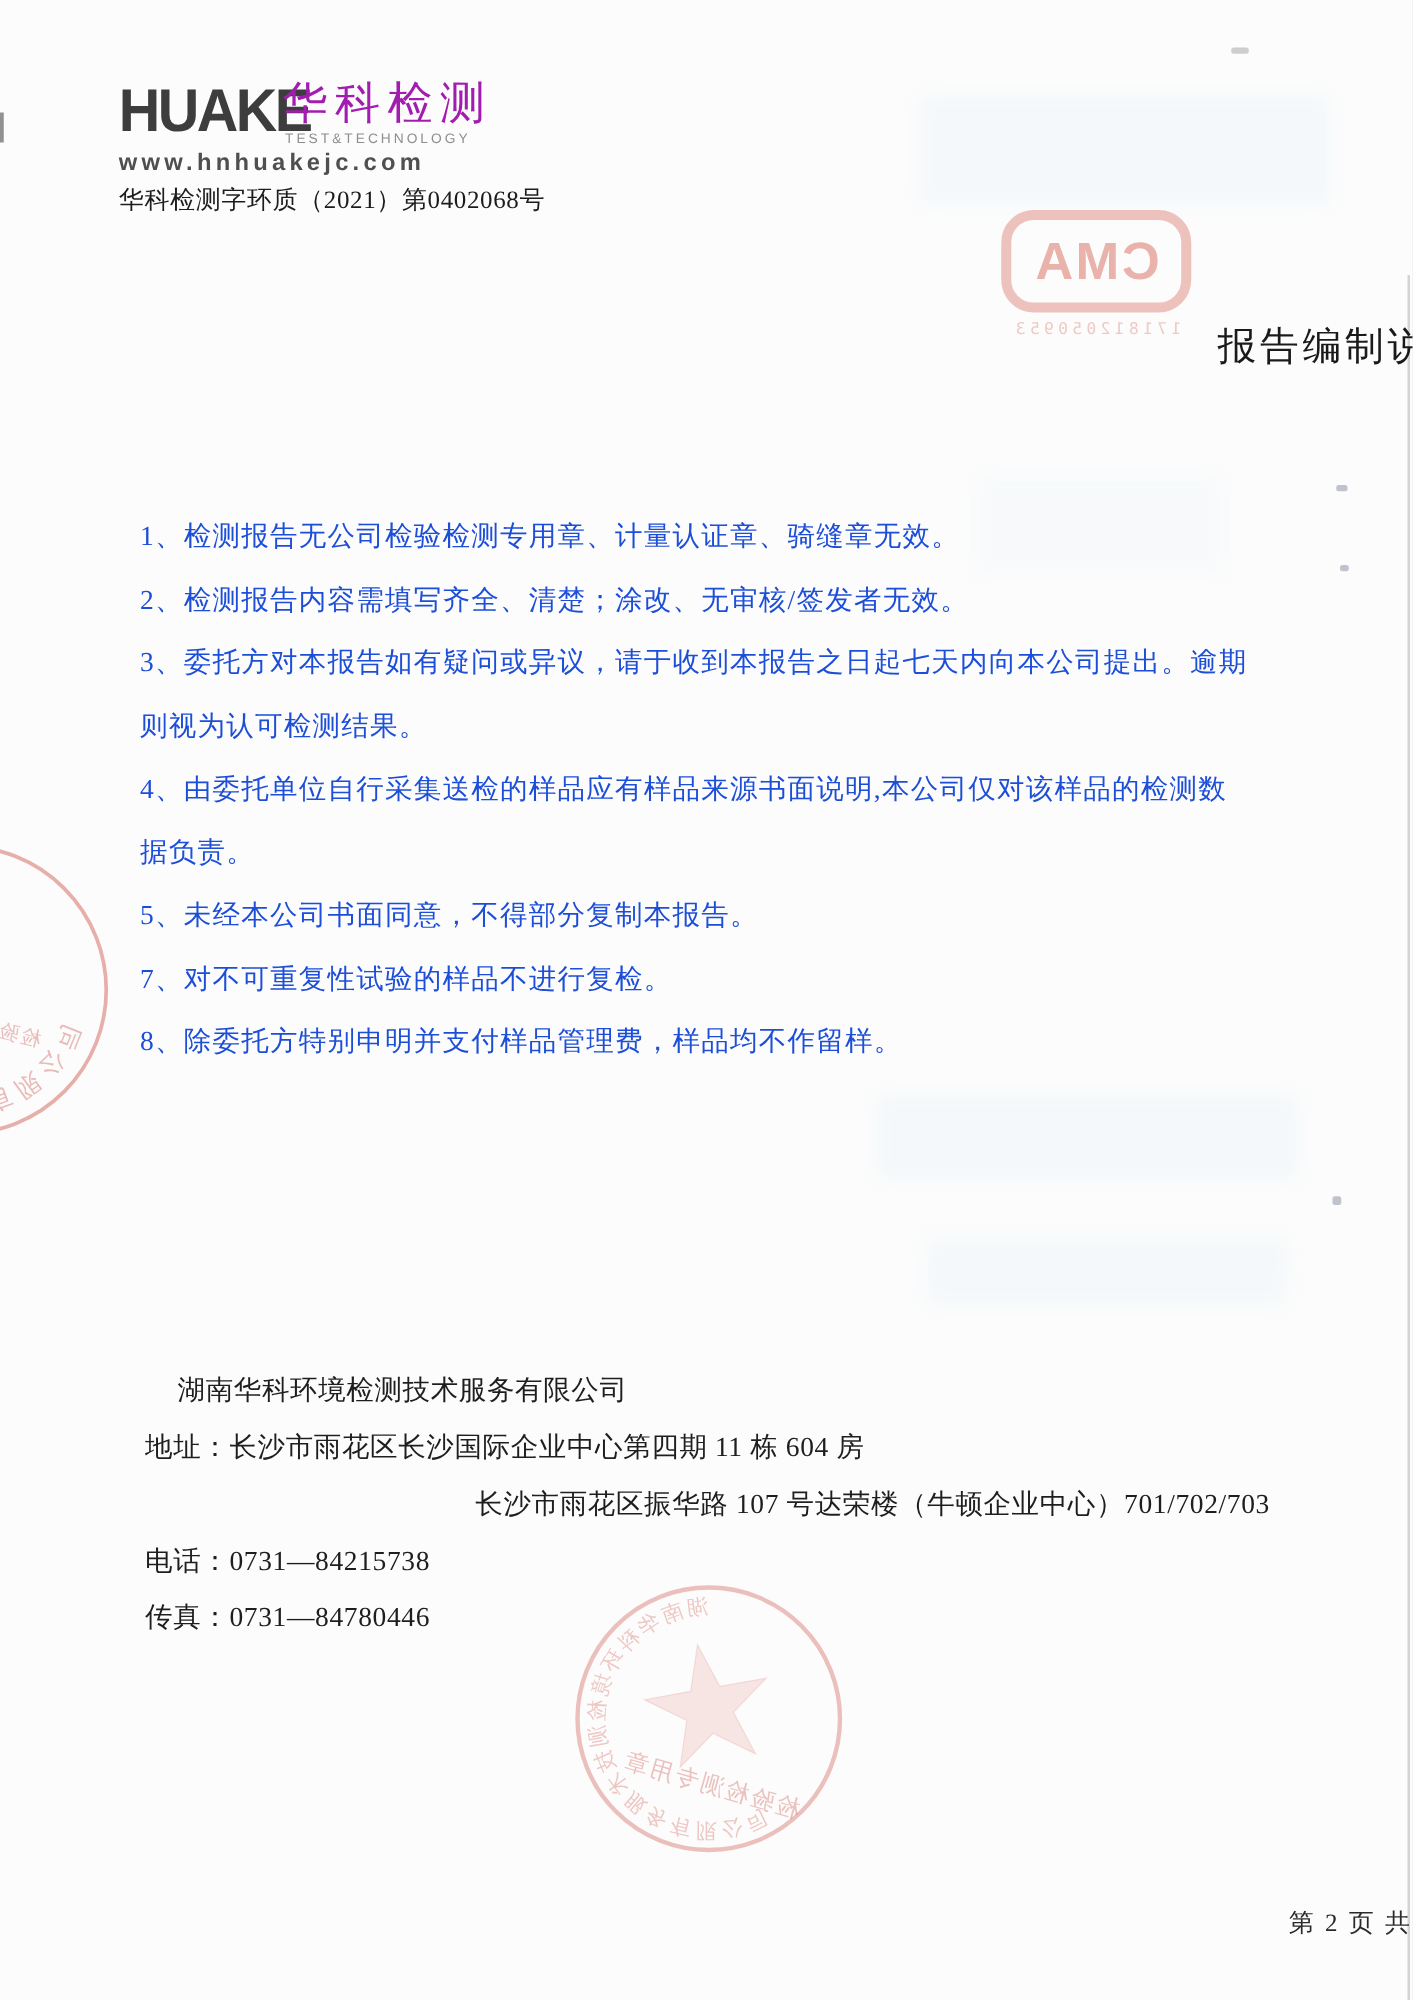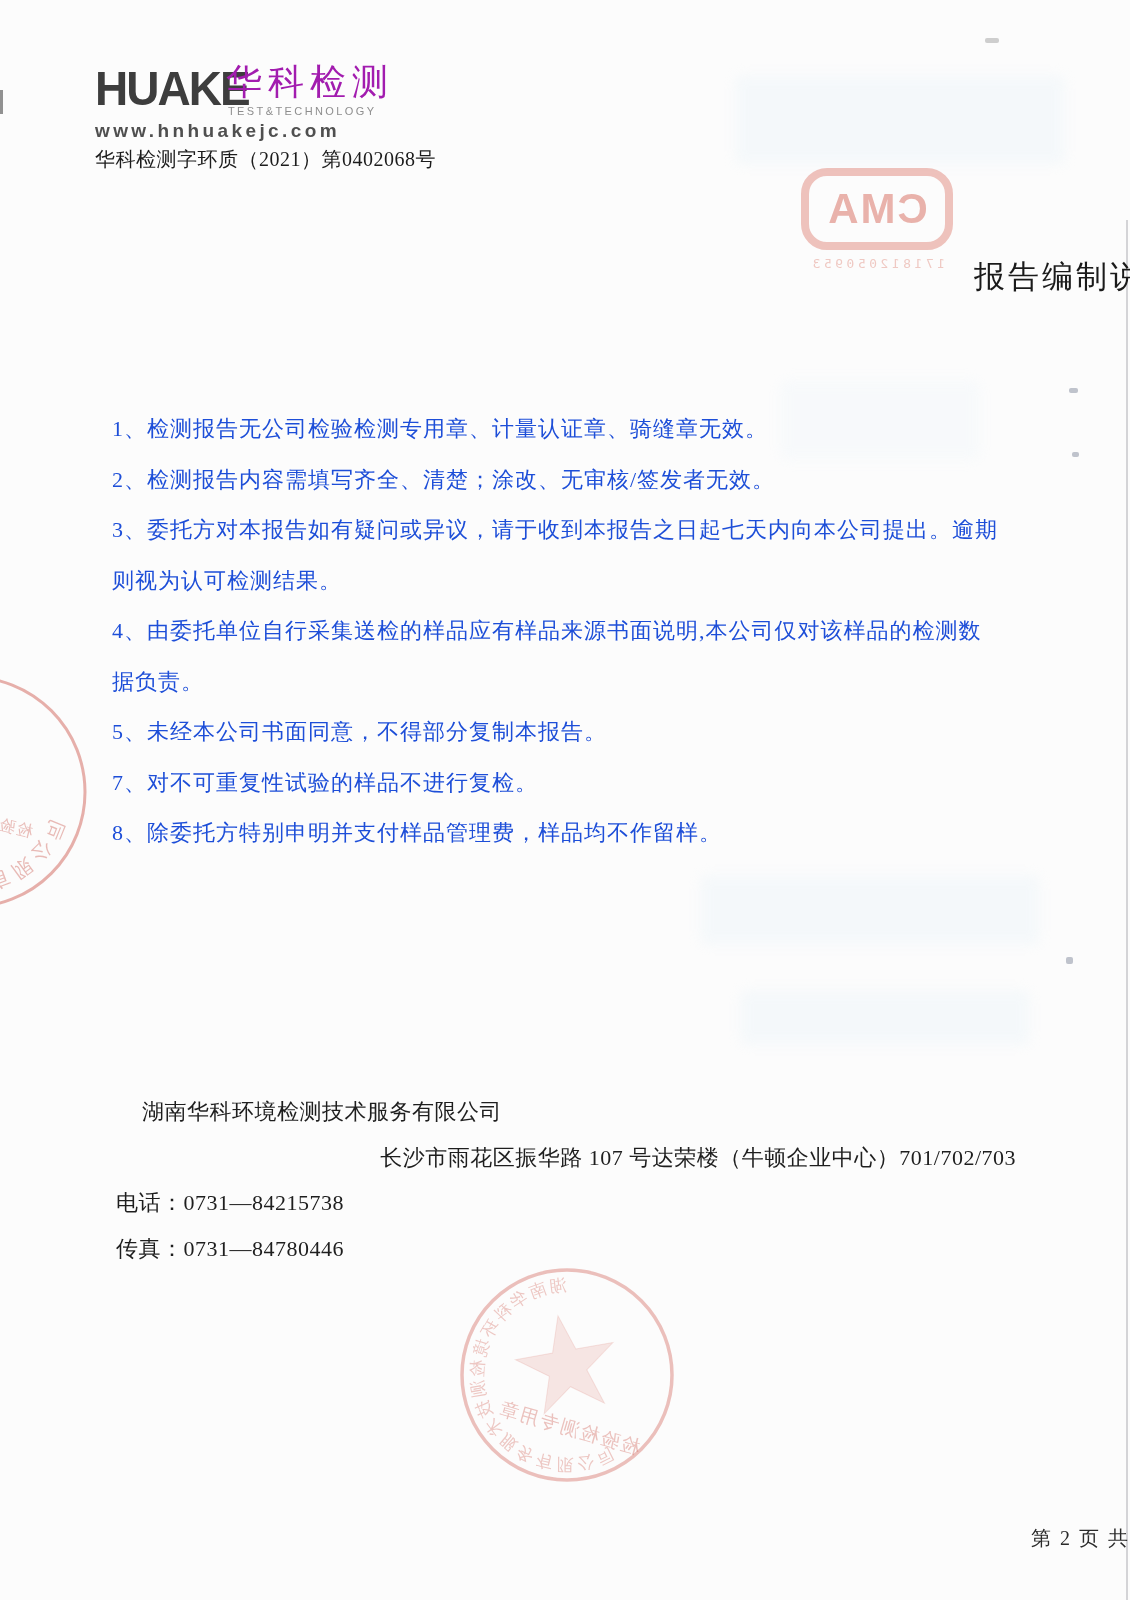--- a/index.html
+++ b/index.html
@@ -132,20 +132,21 @@
 则视为认可检测结果。</p>
     <p class="note-line">4、由委托单位自行采集送检的样品应有样品来源书面说明,本公司仅对该样品的检测数
 据负责。</p>
     <p class="note-line">5、未经本公司书面同意，不得部分复制本报告。</p>
     <p class="note-line">7、对不可重复性试验的样品不进行复检。</p>
     <p class="note-line">8、除委托方特别申明并支付样品管理费，样品均不作留样。</p>
   </div>
 
   <div class="company">
     <div class="indent-name">湖南华科环境检测技术服务有限公司</div>
+    <div>地址：长沙市雨花区长沙国际企业中心第四期 11 栋 604 房</div>
     <div class="indent-addr2">长沙市雨花区振华路 107 号达荣楼（牛顿企业中心）701/702/703</div>
     <div>电话：0731—84215738</div>
     <div>传真：0731—84780446</div>
   </div>
 
   <div class="footer">第 2 页 共 5 页</div>
 
   <svg class="left-seal" width="244" height="244" viewBox="0 0 244 244">
     <circle cx="122" cy="122" r="115" fill="none" stroke="rgba(207,92,82,0.48)" stroke-width="3"></circle>
     <g transform="translate(244,0) scale(-1,1)">

